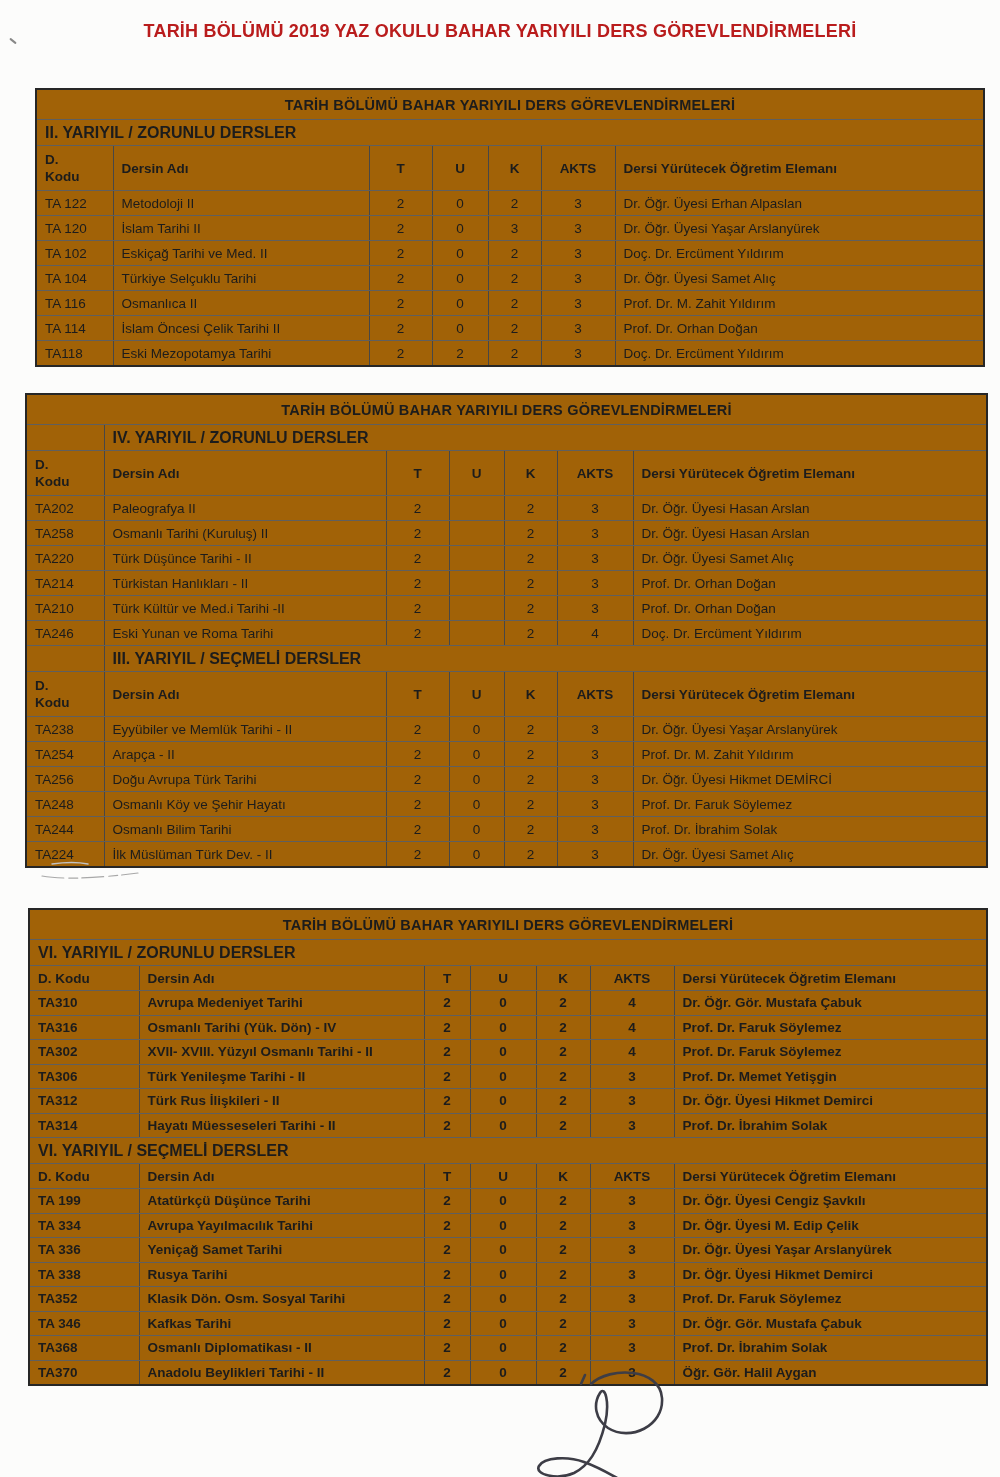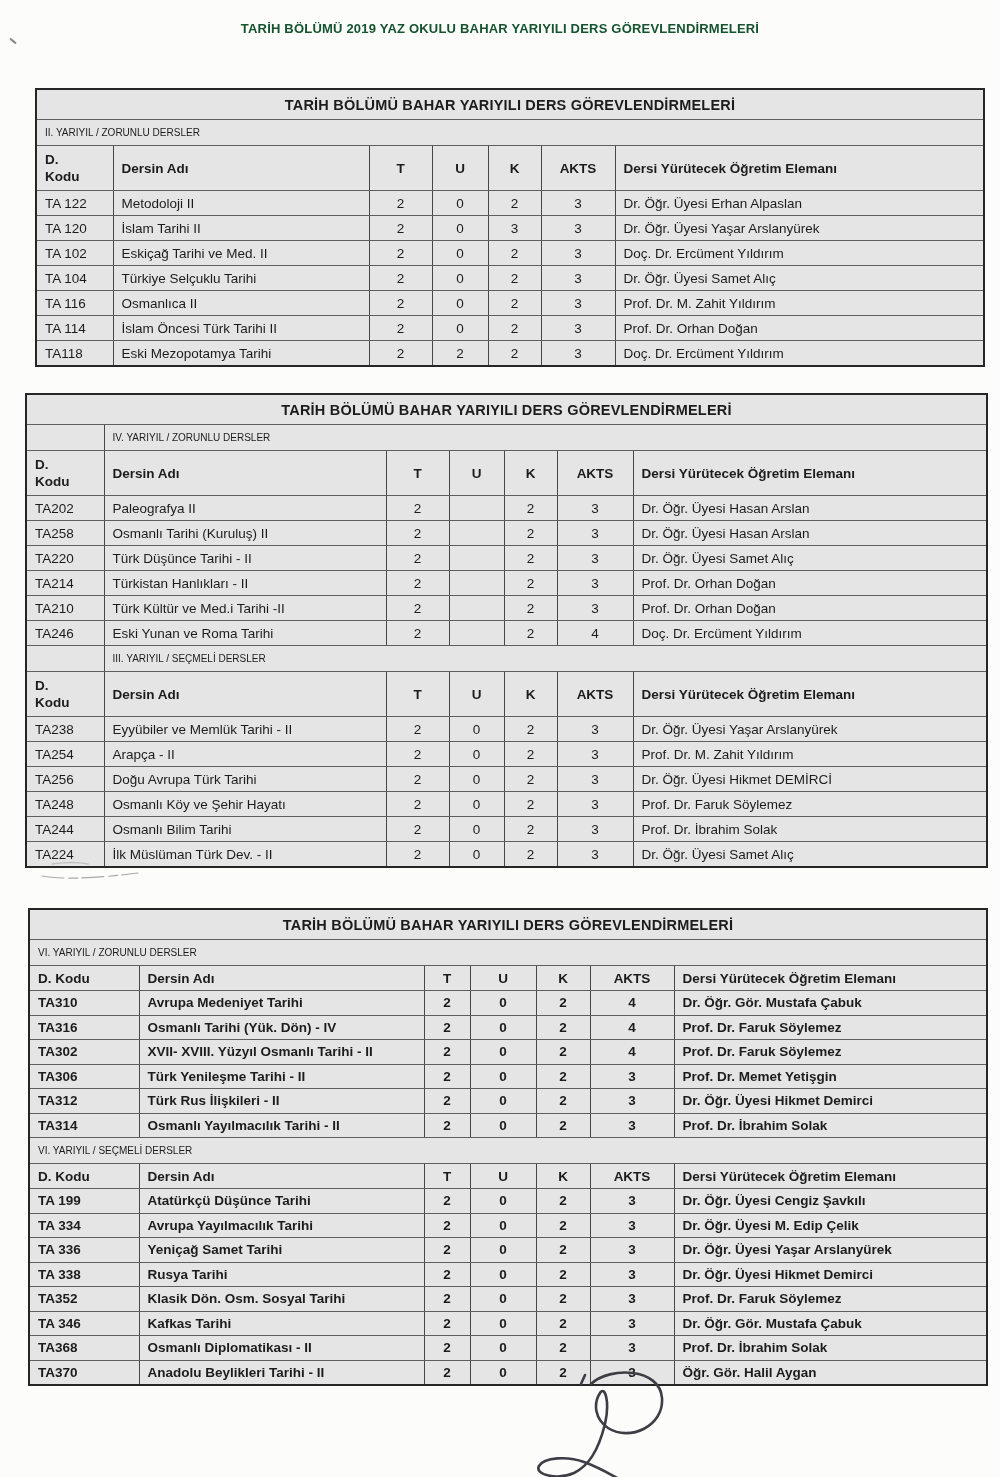--- a/index.html
+++ b/index.html
@@ -6,44 +6,44 @@
   body {
     width:1000px; height:1477px;
     background:#fcfcfb;
     font-family:"Liberation Sans", sans-serif;
     color:#161616;
     position:relative;
     overflow:hidden;
   }
   .page-title {
     position:absolute; top:21px; left:0; width:100%;
-    text-align:center; font-size:13px; font-weight:bold;
-    letter-spacing:0.2px; color:#14532d;
+    text-align:center; font-size:18px; font-weight:bold;
+    letter-spacing:0.2px; color:#b91c1c;
   }
   table.doc {
     position:absolute; border-collapse:collapse; table-layout:fixed;
     border:2px solid #262626;
-    background:#e5e5e5;
+    background:#a16207;
   }
   #table-0 { left:35px; top:88px;  width:950px; }
   #table-1 { left:25px; top:393px; width:963px; }
   #table-2 { left:28px; top:908px; width:960px; }
 
   td {
     border:1px solid #474747;
     border-top-color:#5f5f5f; border-bottom-color:#5f5f5f;
     font-size:13.5px; padding:2px 8px;
     overflow:hidden; white-space:nowrap;
     vertical-align:middle; color:#1c1c1c;
   }
   tr.title-row td {
     text-align:center; font-weight:bold; font-size:14.5px;
     height:25px; letter-spacing:0.2px;
   }
-  tr.section-row td { font-weight:normal; font-size:10px; height:21px; }
+  tr.section-row td { font-weight:bold; font-size:16px; height:21px; }
   tr.head-row td { font-weight:bold; font-size:13.5px; }
   .two-line .head-row td { height:40px; }
   #table-2 .head-row td { height:20px; }
   tr.data-row td { height:20px; }
   #table-2 tr.data-row td { height:19.5px; }
   #table-2 tr.data-row td, #table-2 tr.head-row td { font-weight:bold; }
   td.num { text-align:center; padding:2px 2px; }
   td.code-head { white-space:pre-line; line-height:17px; }
 
   
@@ -137,21 +137,21 @@
         <td>TA 116</td>
         <td>Osmanlıca II</td>
         <td class="num">2</td>
         <td class="num">0</td>
         <td class="num">2</td>
         <td class="num">3</td>
         <td>Prof. Dr. M. Zahit Yıldırım</td>
       </tr>
       <tr class="data-row">
         <td>TA 114</td>
-        <td>İslam Öncesi Türk Tarihi II</td>
+        <td>İslam Öncesi Çelik Tarihi II</td>
         <td class="num">2</td>
         <td class="num">0</td>
         <td class="num">2</td>
         <td class="num">3</td>
         <td>Prof. Dr. Orhan Doğan</td>
       </tr>
       <tr class="data-row">
         <td>TA118</td>
         <td>Eski Mezopotamya Tarihi</td>
         <td class="num">2</td>
@@ -382,21 +382,21 @@
         <td>TA312</td>
         <td>Türk Rus İlişkileri - II</td>
         <td class="num">2</td>
         <td class="num">0</td>
         <td class="num">2</td>
         <td class="num">3</td>
         <td>Dr. Öğr. Üyesi Hikmet Demirci</td>
       </tr>
       <tr class="data-row">
         <td>TA314</td>
-        <td>Osmanlı Yayılmacılık Tarihi - II</td>
+        <td>Hayatı Müesseseleri Tarihi - II</td>
         <td class="num">2</td>
         <td class="num">0</td>
         <td class="num">2</td>
         <td class="num">3</td>
         <td>Prof. Dr. İbrahim Solak</td>
       </tr>
       <tr class="section-row">
         <td colspan="7">VI. YARIYIL / SEÇMELİ DERSLER</td>
       </tr>
       <tr class="head-row">

